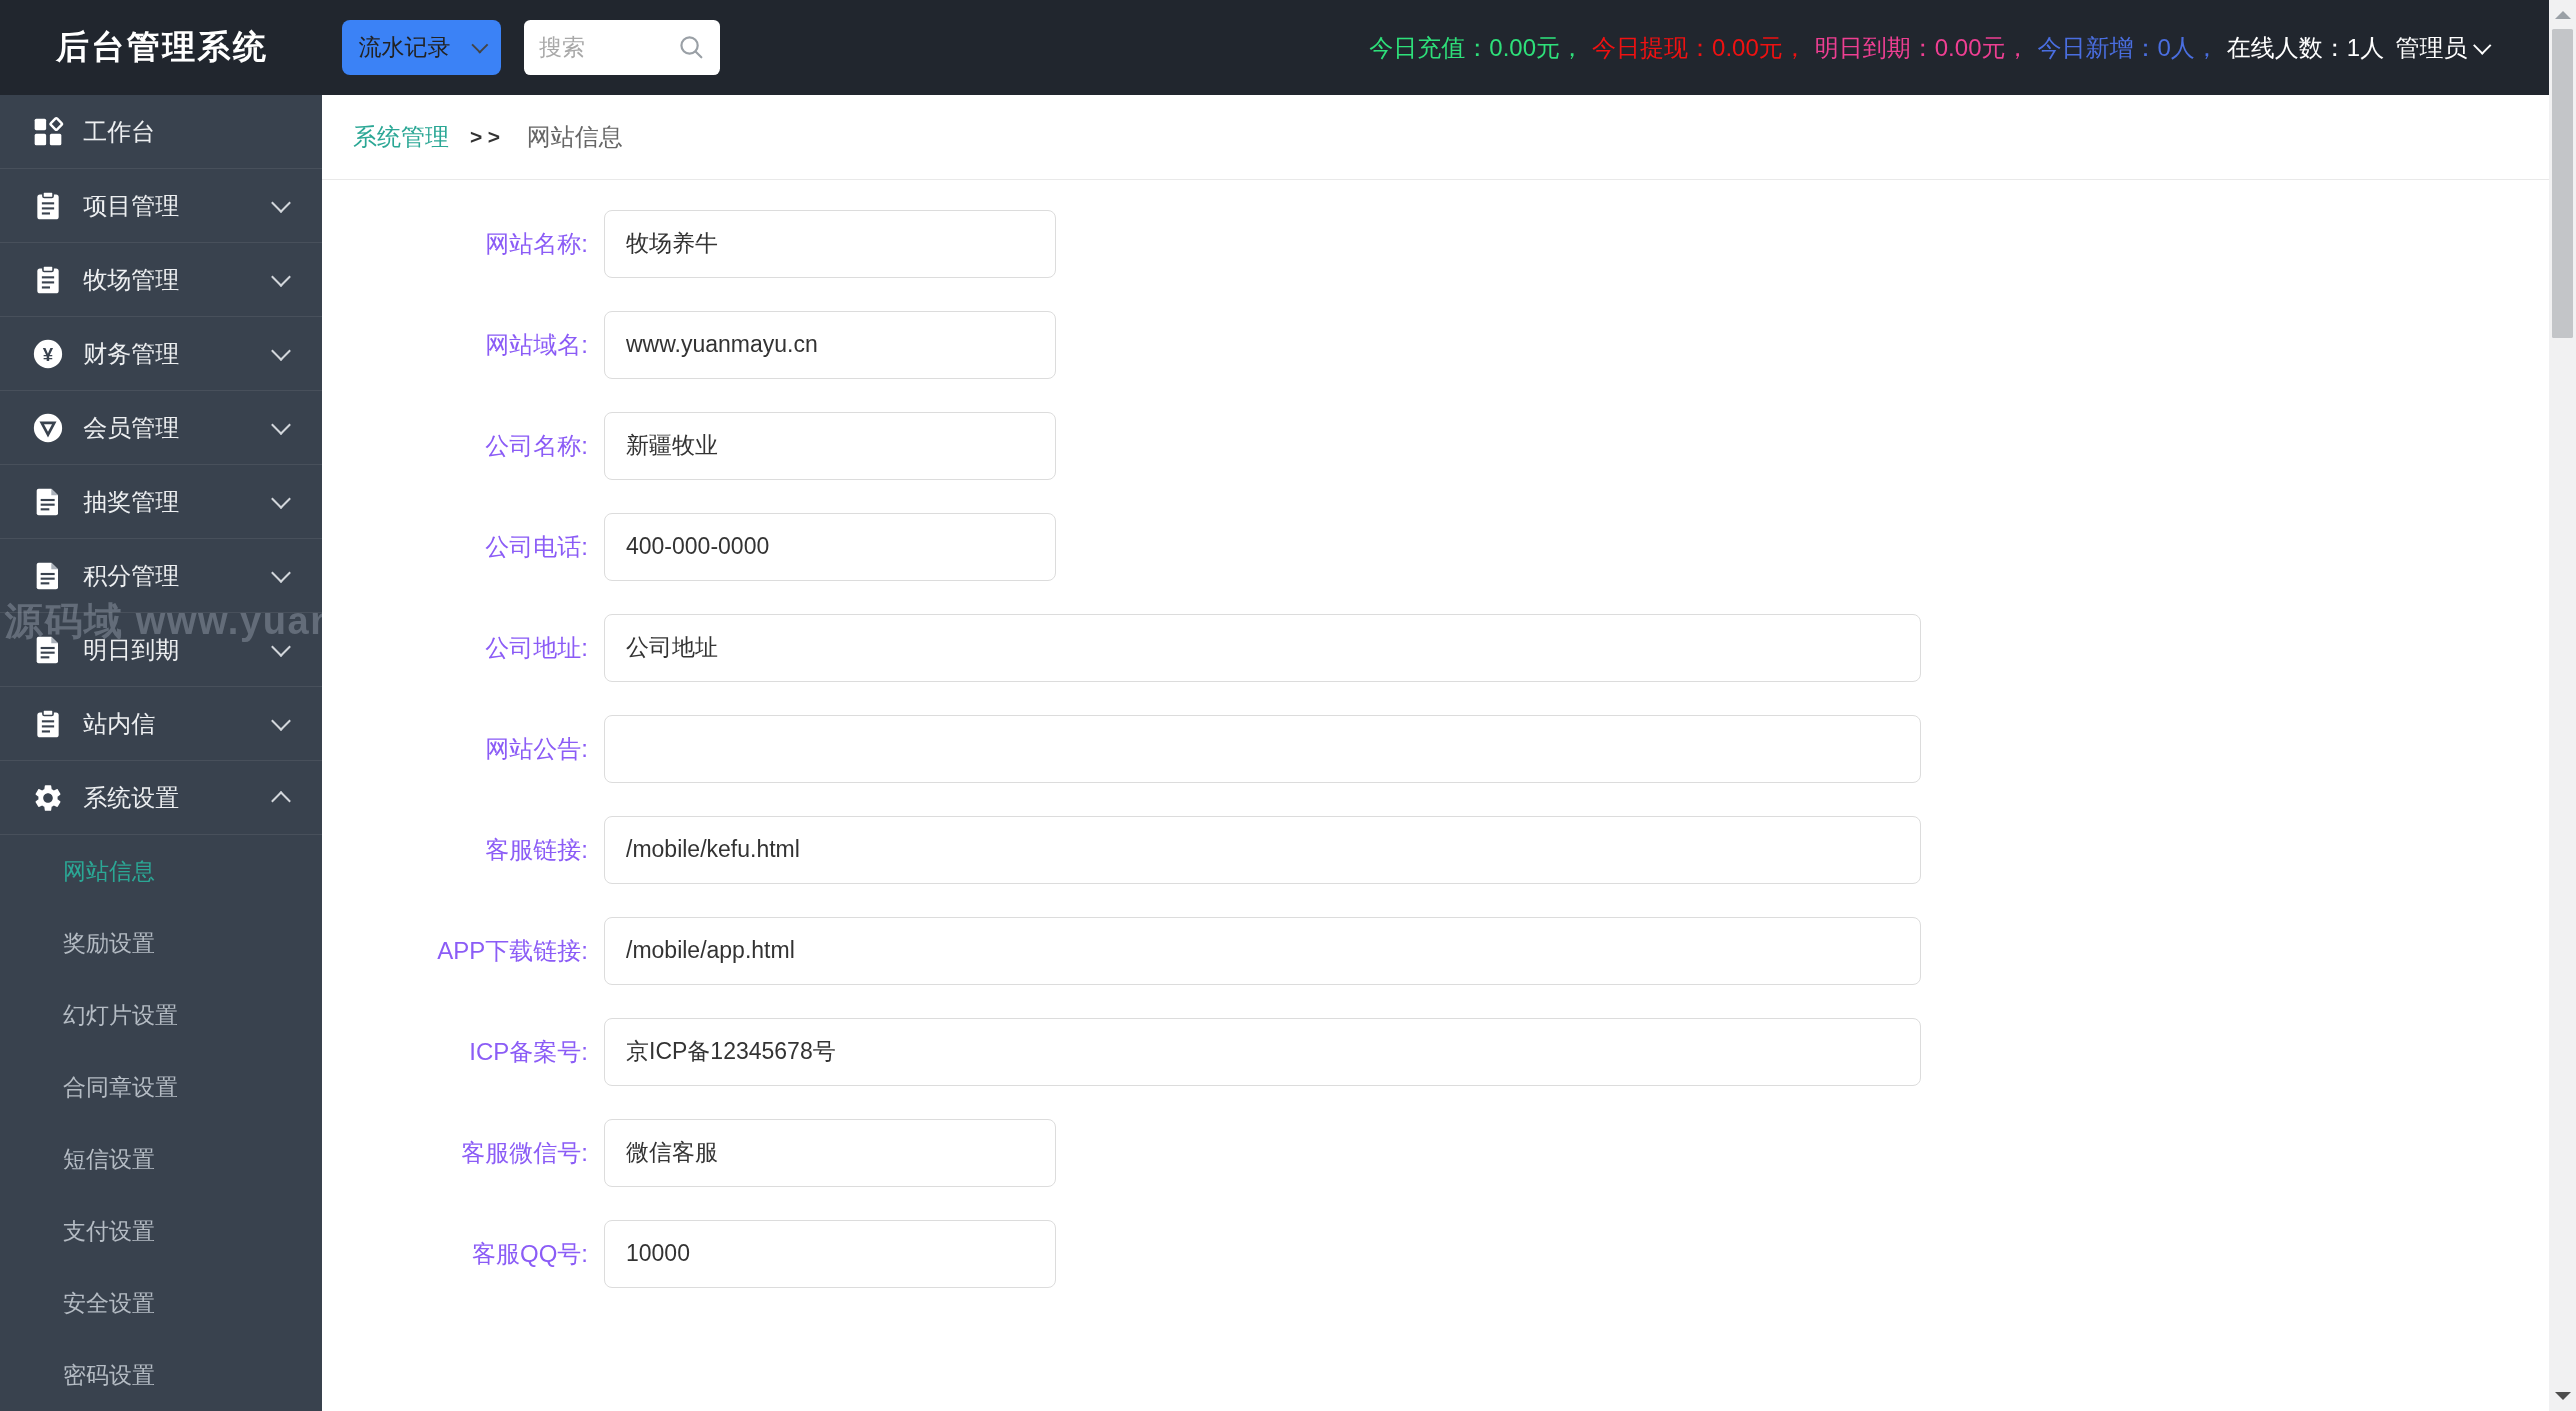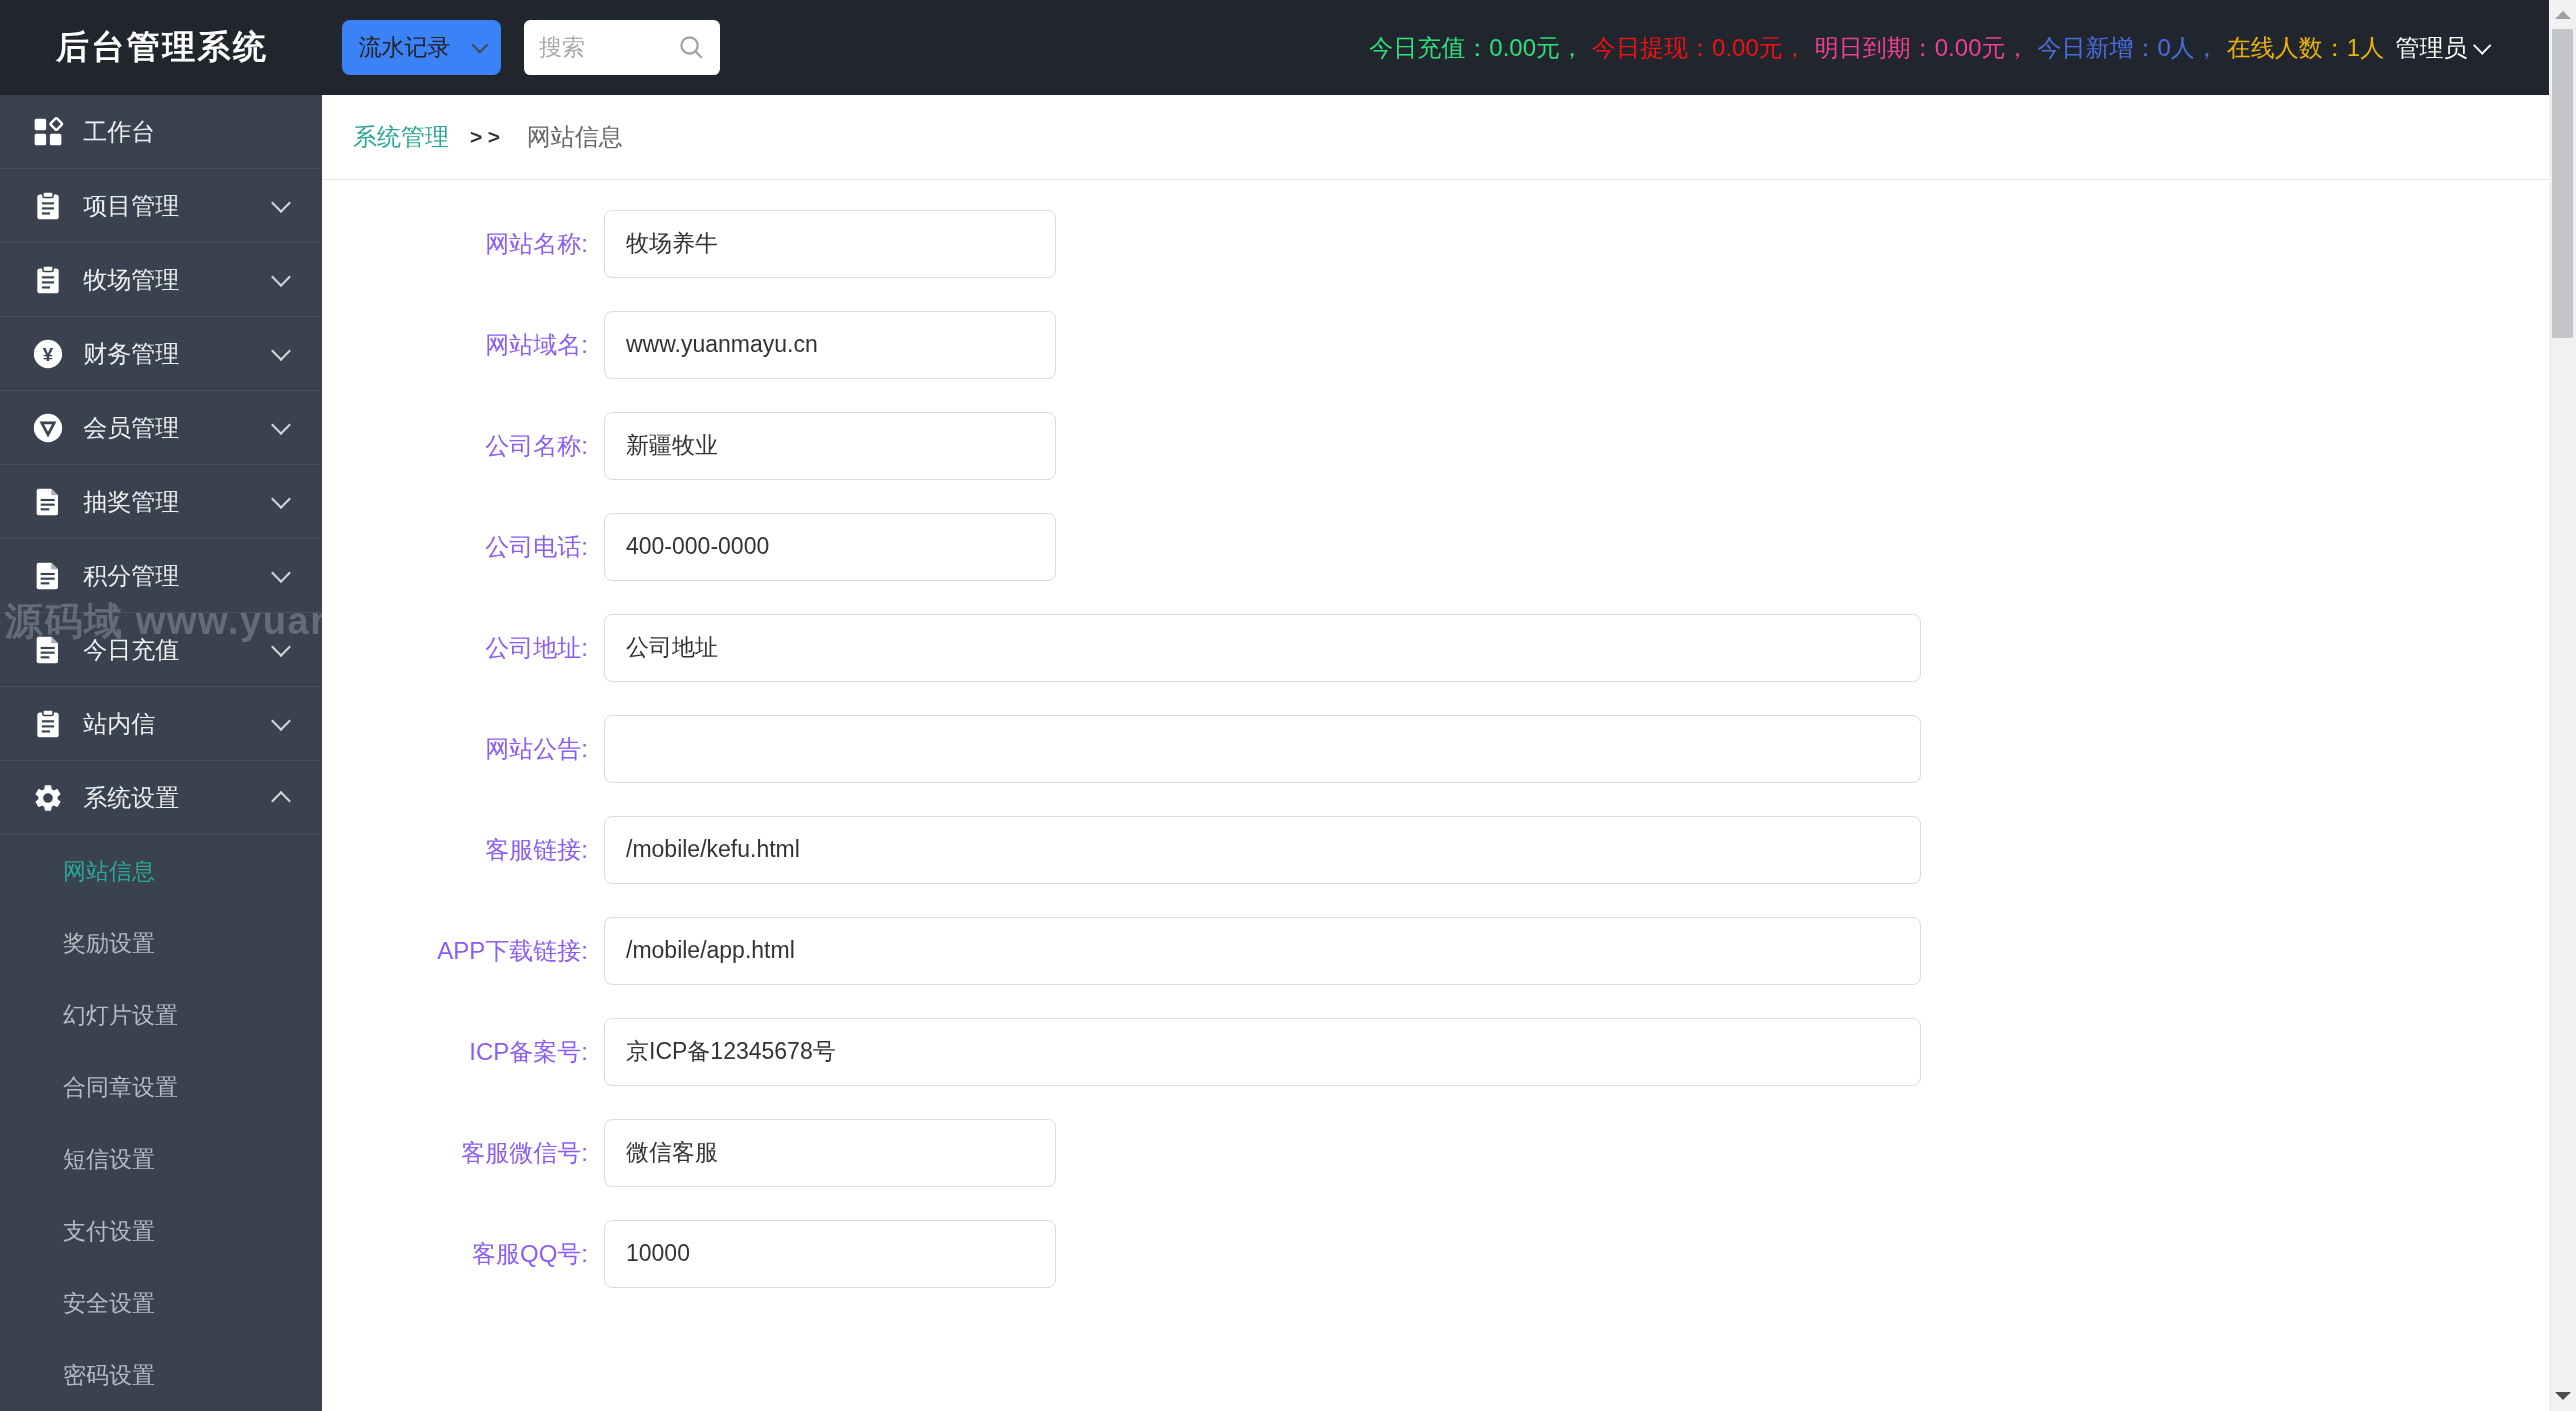--- a/index.html
+++ b/index.html
@@ -89,21 +89,21 @@
         <circle cx="10.5" cy="10.5" r="6.3" fill="none" stroke="#9aa0a6" stroke-width="1.7"></circle>
         <line x1="15.1" y1="15.1" x2="19.6" y2="19.6" stroke="#9aa0a6" stroke-width="1.7" stroke-linecap="round"></line>
       </svg>
     </div>
 
     <div class="stats" id="stats">
         <span class="stat" style="color: rgb(46, 224, 122);">今日充值：0.00元，</span>
         <span class="stat" style="color: rgb(240, 17, 17);">今日提现：0.00元，</span>
         <span class="stat" style="color: rgb(238, 63, 146);">明日到期：0.00元，</span>
         <span class="stat" style="color: rgb(74, 110, 224);">今日新增：0人，</span>
-        <span class="stat" style="color: #eab308;">在线人数：1人</span>
+        <span class="stat" style="color: #ffffff;">在线人数：1人</span>
       </div>
 
     <div class="admin">
       <span>管理员</span>
       <span class="chev"></span>
     </div>
   </header>
 
   <aside class="sidebar" id="sidebar">
     <div class="nav-item">
@@ -192,21 +192,21 @@
       <div class="nav-item">
         <span class="nav-icon">
           <svg viewBox="0 0 24 24">
             <path d="M5 2h9.5l5 5v13.5A1.5 1.5 0 0 1 18 22H5a1.5 1.5 0 0 1-1.5-1.5v-17A1.5 1.5 0 0 1 5 2z" fill="#fff"></path>
             <path d="M14.5 2l5 5h-5z" fill="#aab1ba"></path>
             <line x1="6.5" y1="10.5" x2="17" y2="10.5" stroke="#39424e" stroke-width="1.6"></line>
             <line x1="6.5" y1="14" x2="17" y2="14" stroke="#39424e" stroke-width="1.6"></line>
             <line x1="6.5" y1="17.5" x2="13" y2="17.5" stroke="#39424e" stroke-width="1.6"></line>
           </svg>
         </span>
-        <span class="nav-label">今日充值</span>
+        <span class="nav-label">明日到期</span>
         <span class="chev"></span>
       </div>
       <div class="nav-item">
         <span class="nav-icon">
           <svg viewBox="0 0 24 24">
             <rect x="4" y="3.4" width="16" height="18.6" rx="2" fill="#fff"></rect>
             <rect x="8.2" y="1.4" width="7.6" height="4.2" rx="1" fill="#fff" stroke="#39424e" stroke-width="1.2"></rect>
             <line x1="7.4" y1="10" x2="16.6" y2="10" stroke="#39424e" stroke-width="1.6"></line>
             <line x1="7.4" y1="13.8" x2="16.6" y2="13.8" stroke="#39424e" stroke-width="1.6"></line>
             <line x1="7.4" y1="17.6" x2="13.5" y2="17.6" stroke="#39424e" stroke-width="1.6"></line>

